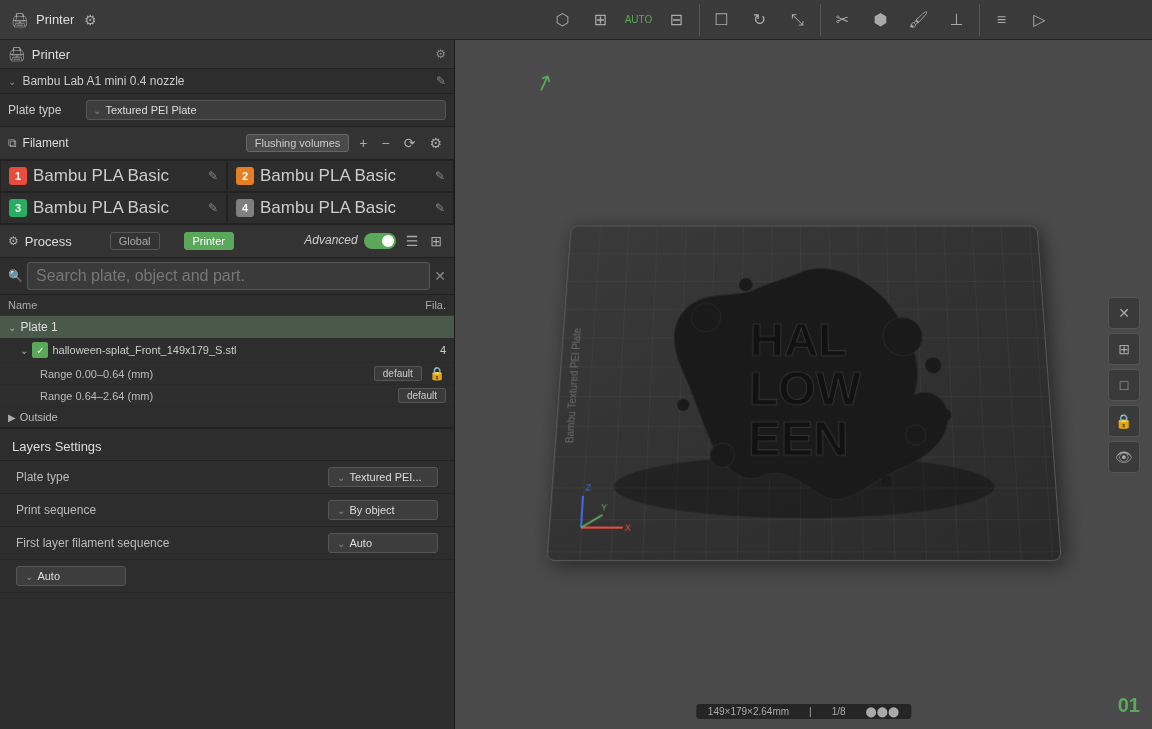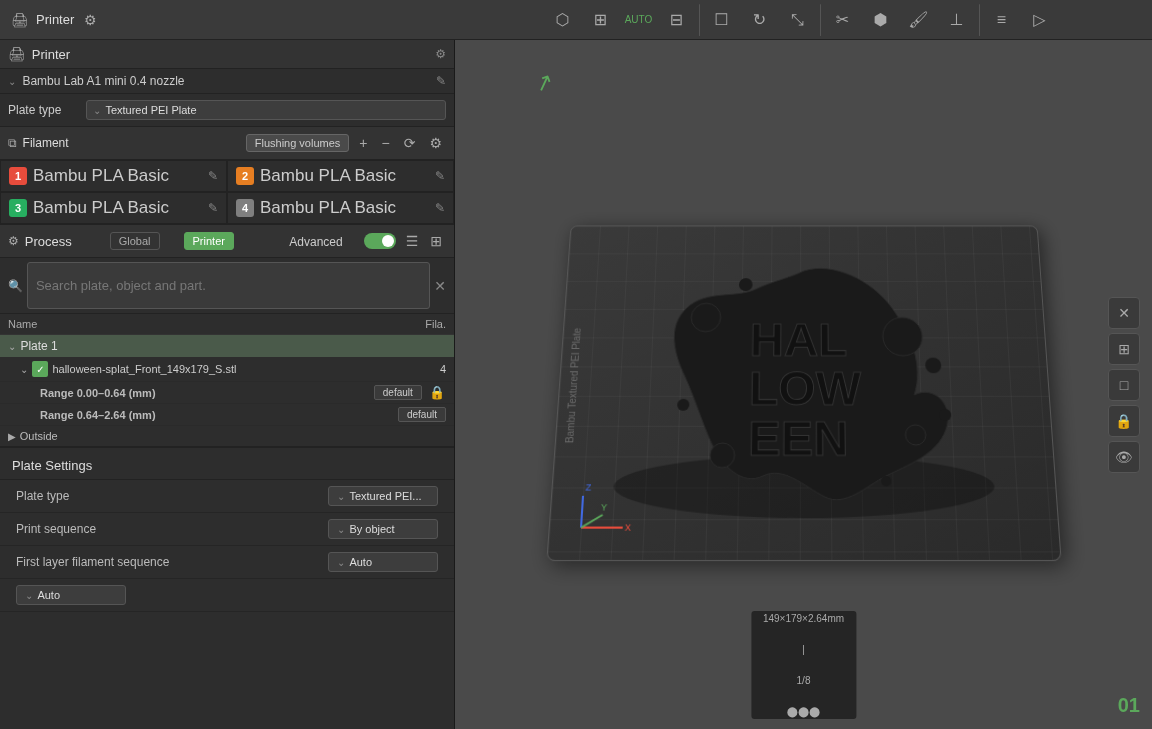--- a/index.html
+++ b/index.html
@@ -250,23 +250,24 @@
       cursor: pointer;
       margin-left: 18px;
     }
     .mode-btn.active {
       background: #5ba85b;
       border-color: #5ba85b;
       color: white;
     }
     .advanced-toggle {
       display: flex;
-      align-items: flex-end;
-      gap: 21px;
+      align-items: flex-start;
+      gap: 6px;
       margin-left: auto;
+      font-style: italic;
     }
     .toggle-switch {
       width: 32px;
       height: 16px;
       background: #5ba85b;
       border-radius: 8px;
       position: relative;
       cursor: pointer;
     }
     .toggle-switch::after {
@@ -291,22 +292,22 @@
       padding: 4px 8px;
       background: #2d2d2d;
       border-bottom: 1px solid #222;
       gap: 4px;
     }
     .search-input {
       flex: 1;
       background: #3a3a3a;
       border: 1px solid #555;
       color: #ccc;
-      padding: 15px 8px;
-      font-size: 13px;
+      padding: 4px 8px;
+      font-size: 16px;
       border-radius: 3px;
     }
     .search-input::placeholder { color: #777; }
     .clear-btn {
       background: transparent;
       border: none;
       color: #888;
       cursor: pointer;
       font-size: 14px;
     }
@@ -366,21 +367,21 @@
       color: #aaa;
       font-size: 11px;
     }
     .tree-range {
       display: flex;
       align-items: center;
       padding: 3px 8px 3px 40px;
       gap: 8px;
       border-bottom: 1px solid #2a2a2a;
     }
-    .range-label { flex: 1; color: #bbb; font-size: 11px; font-weight: bold; }
+    .range-label { flex: 1; color: #bbb; font-size: 11px; }
     .range-badge {
       background: #3a3a3a;
       border: 1px solid #555;
       color: #ccc;
       padding: 1px 8px;
       font-size: 10px;
       border-radius: 2px;
     }
     .lock-icon { color: #e8a020; font-size: 13px; }
 
@@ -498,21 +499,20 @@
       left: 50%;
       transform: translateX(-50%);
       background: rgba(0,0,0,0.5);
       padding: 2px 12px;
       border-radius: 3px;
       color: #aaa;
       font-size: 10px;
       display: flex;
       gap: 20px;
       align-items: center;
-      flex-direction: column;
     }
 
     
     .plate-number {
       position: absolute;
       bottom: 12px;
       right: 12px;
       color: #5ba85b;
       font-size: 20px;
       font-weight: bold;
@@ -693,21 +693,21 @@
         </div>
         <div class="tree-outside">
           <span style="color:#aaa;font-size:10px;">▶</span>
           <span class="outside-label">Outside</span>
         </div>
       </div>
     </div>
 
     <div class="plate-settings-section">
       <div class="plate-settings-header">
-        <span class="plate-settings-title">Plate Settings</span>
+        <span class="plate-settings-title">Layers Settings</span>
       </div>
 
       <div class="settings-row">
         <span class="settings-label">Plate type</span>
         <div class="settings-value">
           <span class="chevron">⌄</span>
           <span>Textured PEI...</span>
         </div>
       </div>
 

